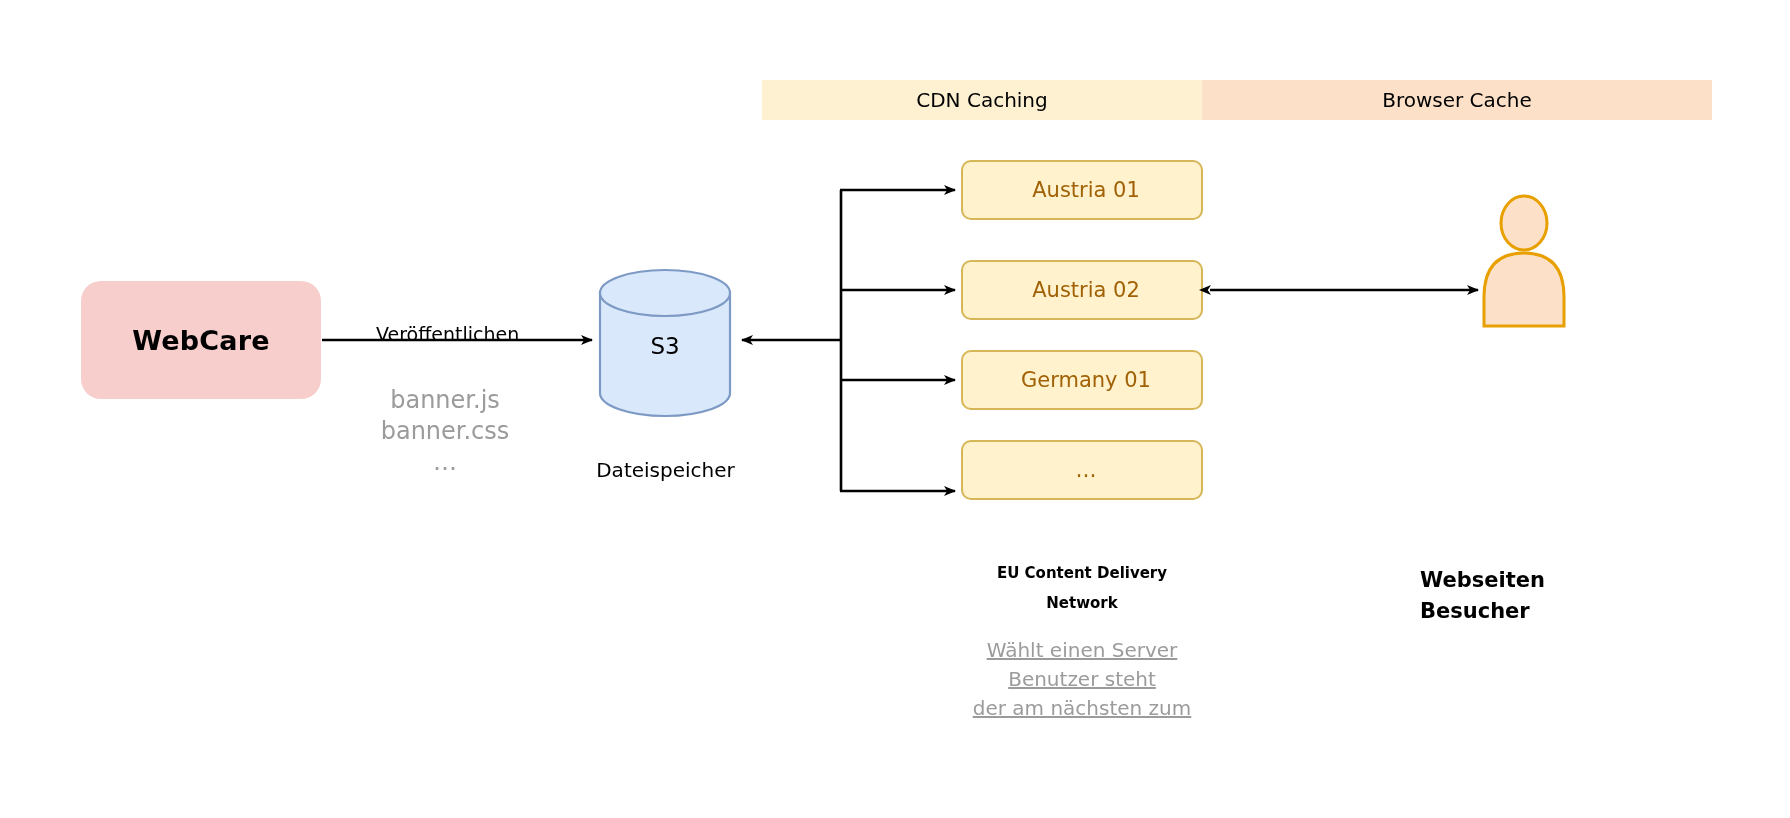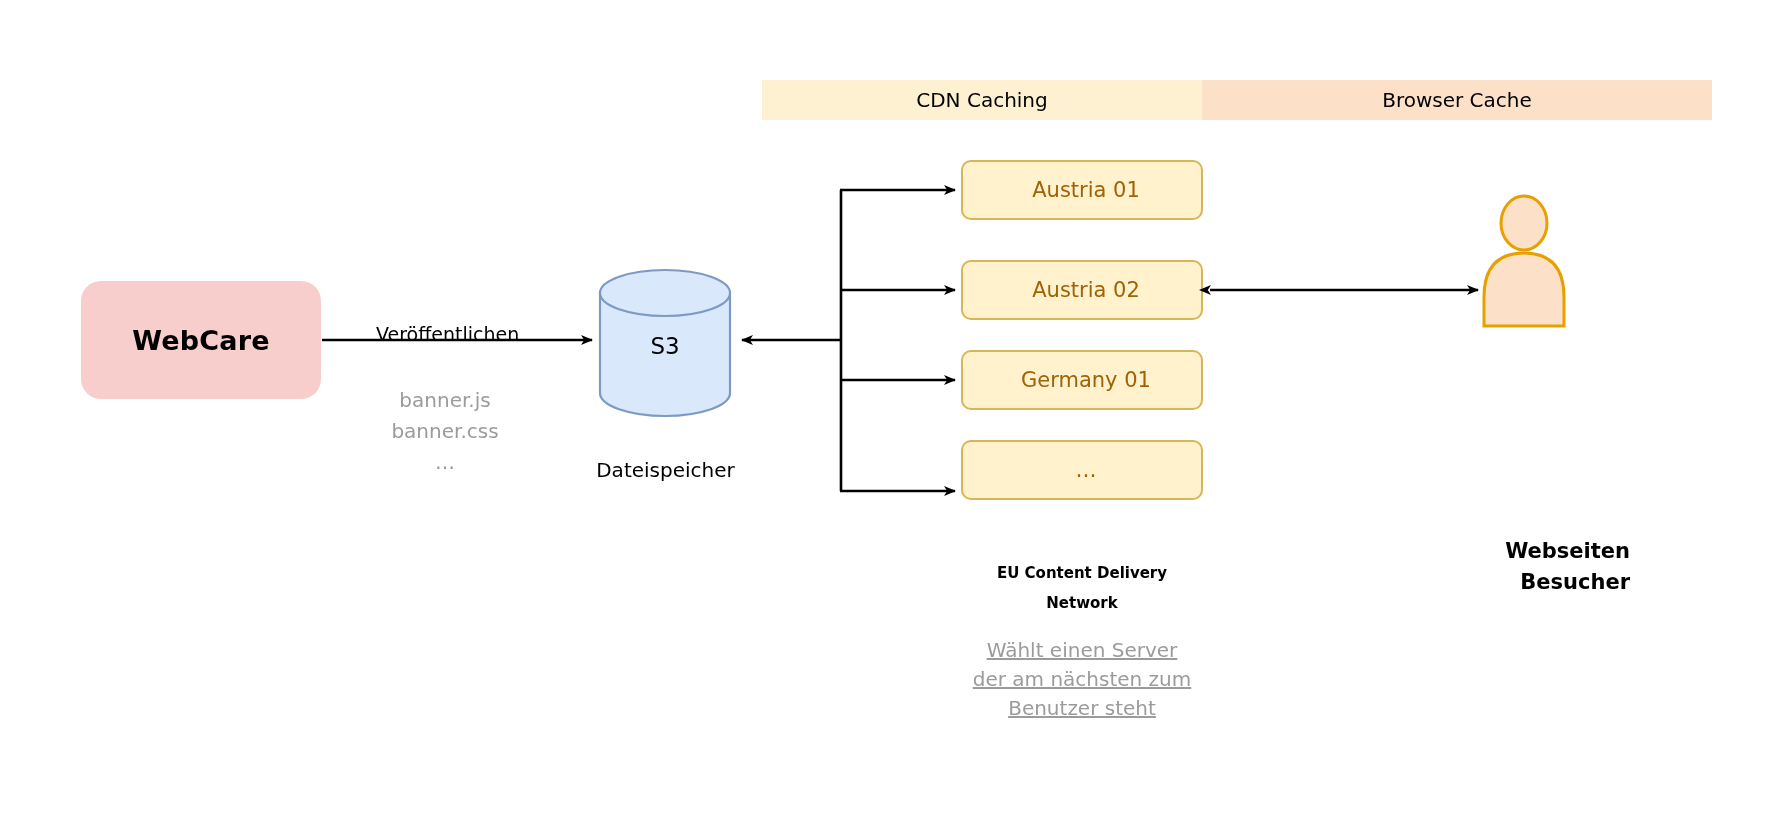--- a/index.html
+++ b/index.html
@@ -56,21 +56,21 @@
     left: 372px; top: 323px;
     font-size: 19px;
     color: #000000;
     background: #ffffff;
     padding: 0 4px;
     white-space: nowrap;
   }
   #publish-files {
     left: 355px; top: 385px; width: 180px;
     text-align: center;
-    font-size: 20px;
+    font-size: 24px;
     line-height: 31px;
     color: #9b9b9b;
   }
 
   
   #s3-cyl { left: 598px; top: 268px; width: 134px; height: 150px; }
   #s3-text {
     left: 598px; top: 333px; width: 134px;
     text-align: center;
     font-size: 23px;
@@ -114,22 +114,22 @@
     text-align: center;
     font-size: 20px;
     line-height: 29px;
     color: #9b9b9b;
     text-decoration: underline;
   }
 
   
   #visitor-icon { left: 1478px; top: 193px; width: 92px; height: 135px; }
   #visitor-caption {
-    left: 1420px; top: 536px; width: 210px;
-    text-align: right;
+    left: 1420px; top: 565px; width: 210px;
+    text-align: left;
     font-size: 21px;
     font-weight: bold;
     line-height: 31px;
     color: #000000;
   }
 
   
   #wires { left: 0; top: 0; width: 1790px; height: 818px; pointer-events: none; }
 </style>
 </head>
@@ -163,22 +163,22 @@
   <div class="abs cdn-box" id="cdn-box-1">Austria 02</div>
   <div class="abs cdn-box" id="cdn-box-2">Germany 01</div>
   <div class="abs cdn-box" id="cdn-box-3">…</div>
 
   <div class="abs" id="cdn-title">
     <div>EU Content Delivery</div>
     <div>Network</div>
   </div>
   <div class="abs" id="cdn-sub">
     <div>Wählt einen Server</div>
+    <div>Benutzer steht</div>
     <div>der am nächsten zum</div>
-    <div>Benutzer steht</div>
   </div>
 
   <svg class="abs" id="visitor-icon" viewBox="0 0 92 135">
     <ellipse cx="46" cy="30" rx="23" ry="27" fill="#FCE1C8" stroke="#E8A000" stroke-width="3"></ellipse>
     <path d="M6,133 L6,104 C6,74 20,60 46,60 C72,60 86,74 86,104 L86,133 Z" fill="#FCE1C8" stroke="#E8A000" stroke-width="3"></path>
   </svg>
   <div class="abs" id="visitor-caption">
     <div>Webseiten</div>
     <div>Besucher</div>
   </div>

